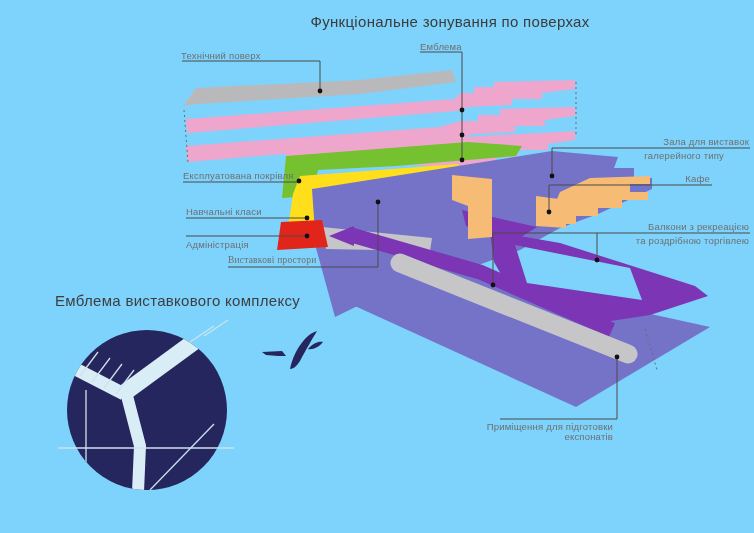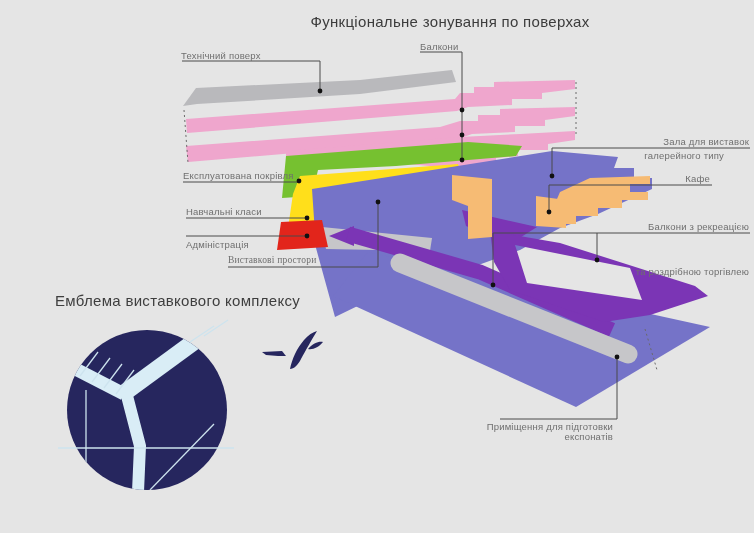--- a/index.html
+++ b/index.html
@@ -1,16 +1,16 @@
 <!DOCTYPE html>
 <html><head>
 <meta charset="utf-8">
 <style>
   html,body{margin:0;padding:0;background:#ffffff;}
-  #stage{position:relative;width:754px;height:533px;background:#e5e5e5;overflow:hidden;
+  #stage{position:relative;width:754px;height:533px;background:#7dd3fc;overflow:hidden;
          font-family:"Liberation Sans",sans-serif;}
   #shapes{position:absolute;left:0;top:0;}
   .lbl{position:absolute;font-size:9.5px;line-height:11px;color:#6f6f6f;
        white-space:nowrap;letter-spacing:.2px;}
   .r{text-align:right;}
   .title{position:absolute;left:240px;top:13px;width:420px;text-align:center;
          font-size:15px;color:#3c3c3c;letter-spacing:.3px;}
   .emblem-heading{position:absolute;left:55px;top:292px;font-size:15px;color:#3e3e3e;
          letter-spacing:.3px;text-align:right;}
   .logo-text{position:absolute;left:170px;top:411px;font-size:21px;color:#26265e;
@@ -118,37 +118,37 @@
         <path d="M290,369 C292,359 297,348 304,340 C308,335 313,332 317,331 C312,339 306,350 301,359 C298,365 294,369 290,369 Z"></path>
         <path d="M308,349 C313,343 319,341 323,342 C319,347 313,350 308,349 Z"></path>
       </g>
     </g>
   </svg>
 
   <div class="title">Функціональне зонування по поверхах</div>
 
   <div class="lbl" style="left:181px;top:50px;">Технічний поверх</div>
 
-  <div class="lbl" style="left:420px;top:41px;">Балкони</div>
+  <div class="lbl" style="left:420px;top:41px;">Емблема</div>
 
   <div class="lbl r" style="right:5px;top:136px;">Зала для виставок</div>
   <div class="lbl r" style="right:30px;top:150px;">галерейного типу</div>
 
   <div class="lbl r" style="right:44px;top:173px;">Кафе</div>
 
   <div class="lbl" style="left:183px;top:170px;">Експлуатована покрівля</div>
 
   <div class="lbl" style="left:186px;top:206px;">Навчальні класи</div>
 
   <div class="lbl" style="left:186px;top:224px;margin-top:15px;">Адміністрація</div>
 
   <div class="lbl" style="left:228px;top:255px;font-family:Liberation Serif, serif;">Виставкові простори</div>
 
   <div class="lbl r" style="right:5px;top:221px;">Балкони з рекреацією</div>
-  <div class="lbl r" style="right:5px;top:235px;margin-top:31px;">та роздрібною торгівлею</div>
+  <div class="lbl r" style="right:5px;top:235px;">та роздрібною торгівлею</div>
 
   <div class="lbl r" style="right:141px;top:421px;">Приміщення для підготовки</div>
   <div class="lbl r" style="right:141px;top:431px;">експонатів</div>
 
   <div class="emblem-heading">Емблема виставкового комплексу</div>
 
 
 </div>
 
 </body></html>

